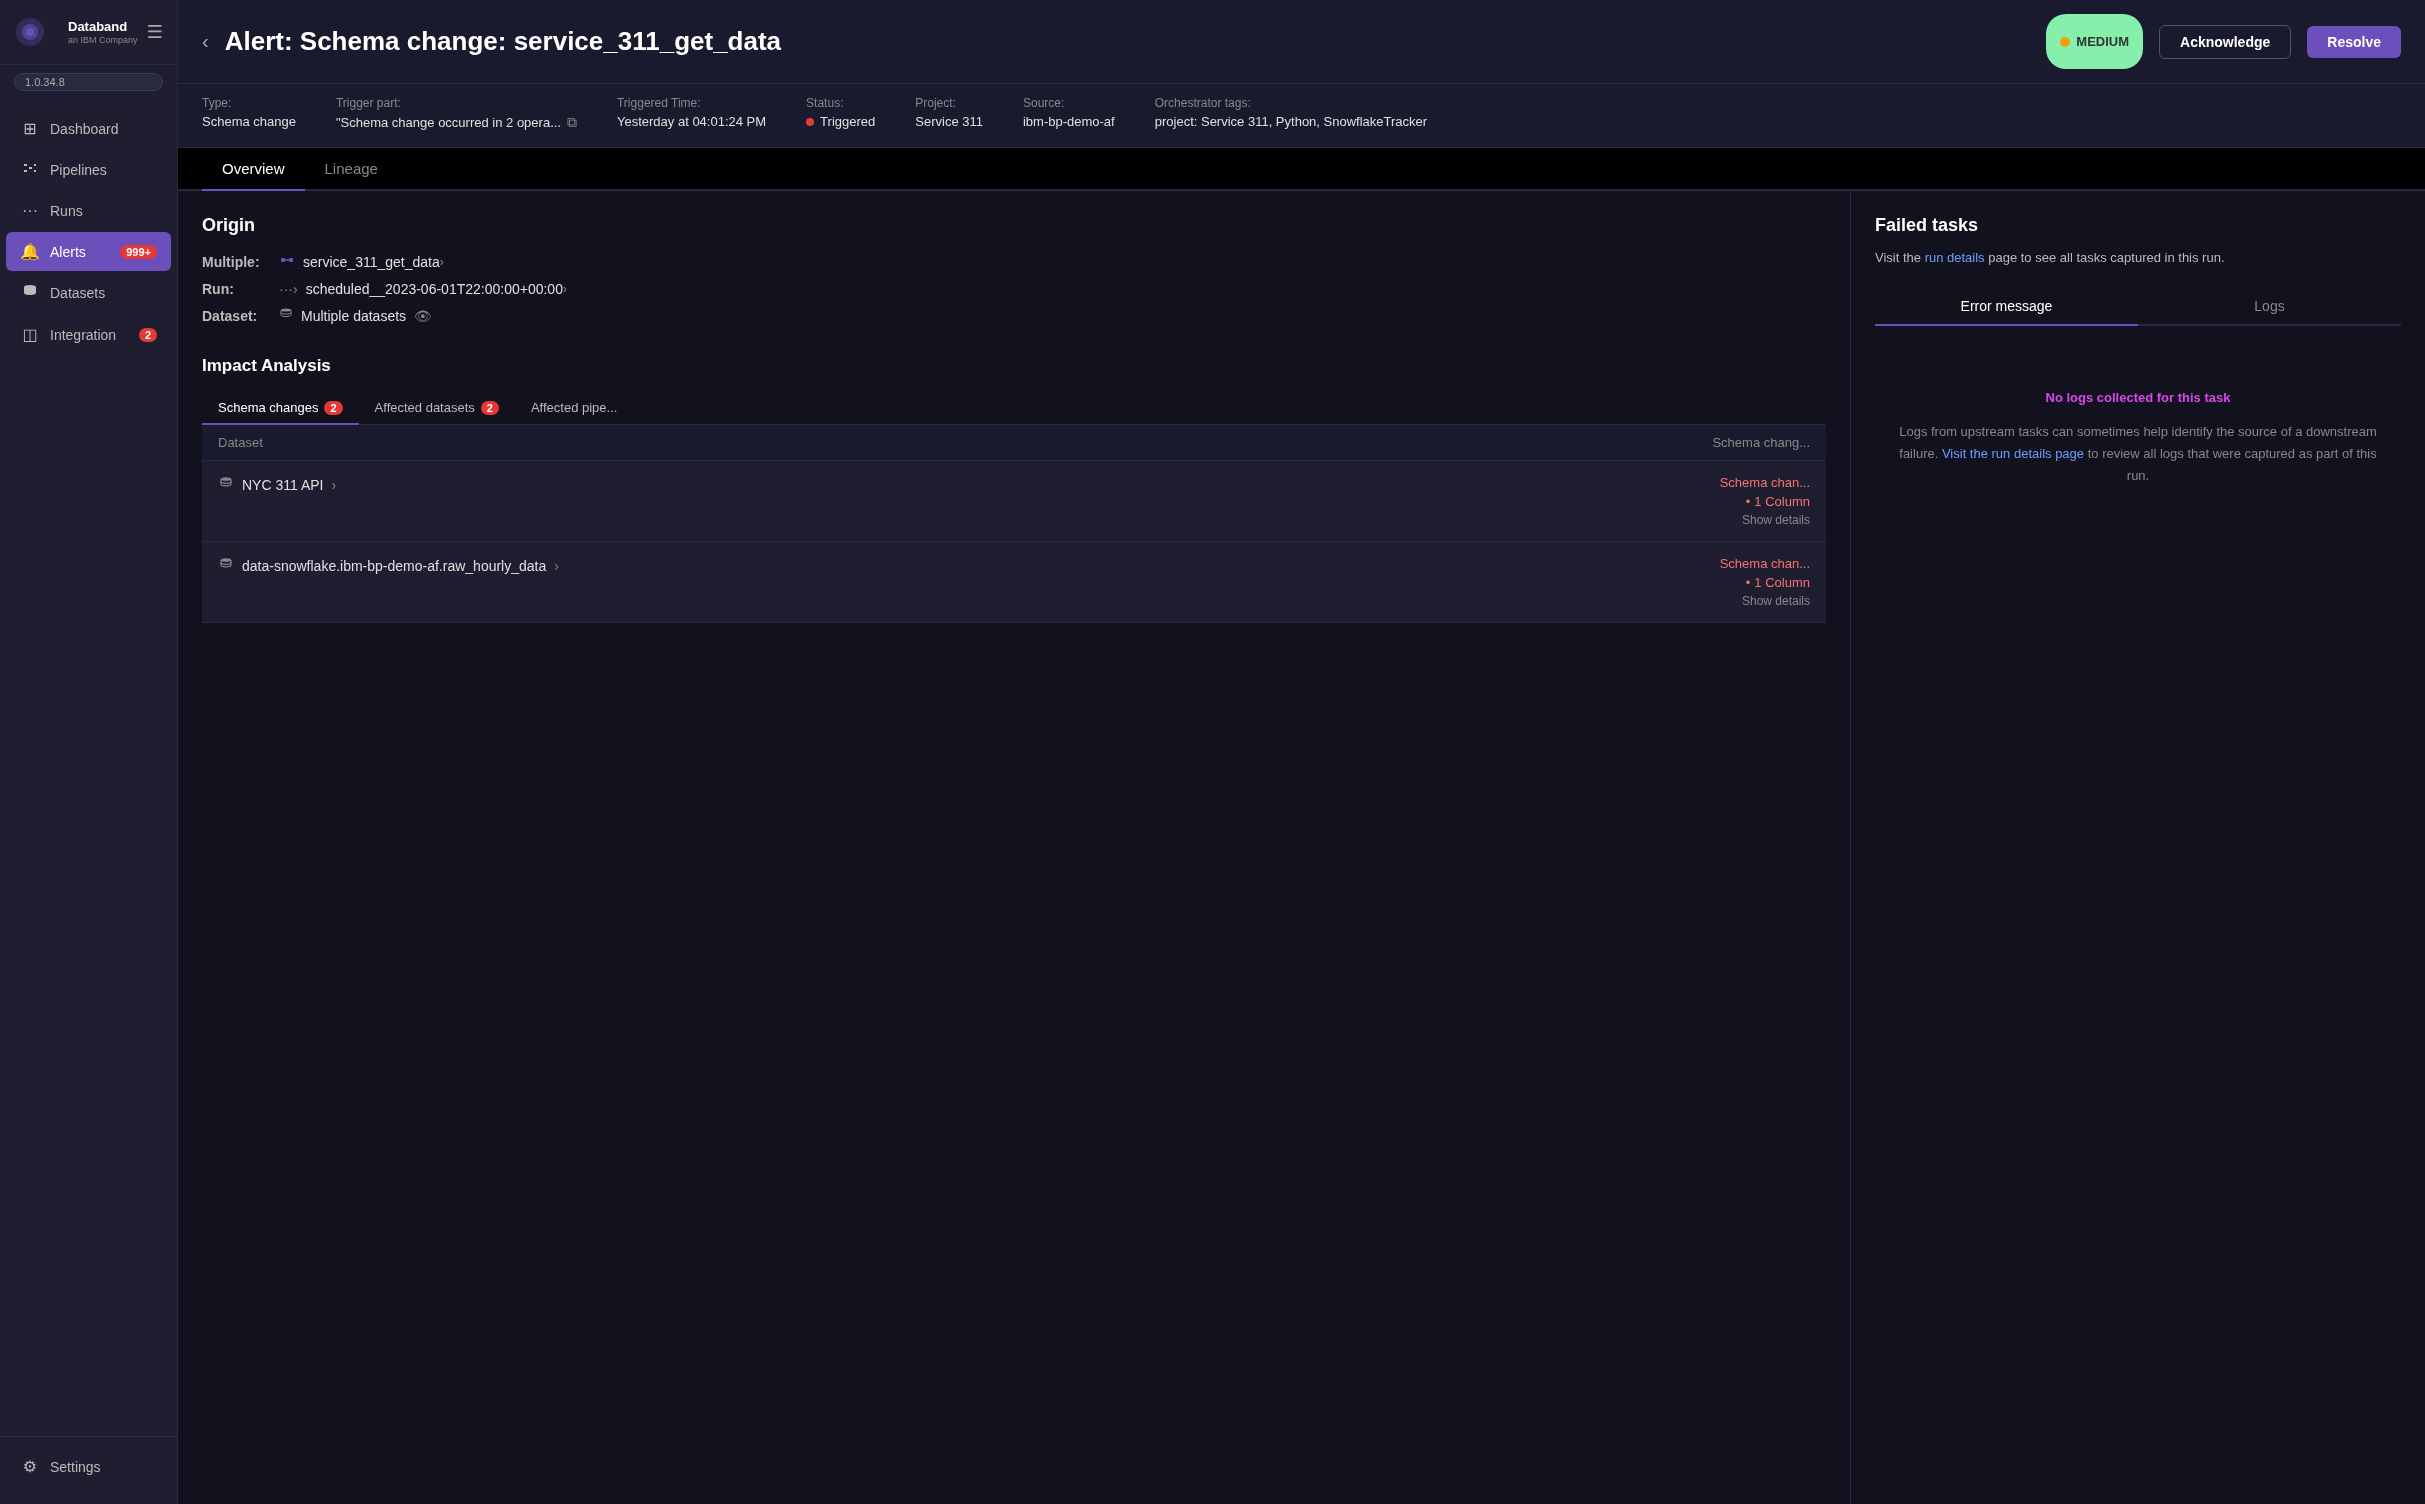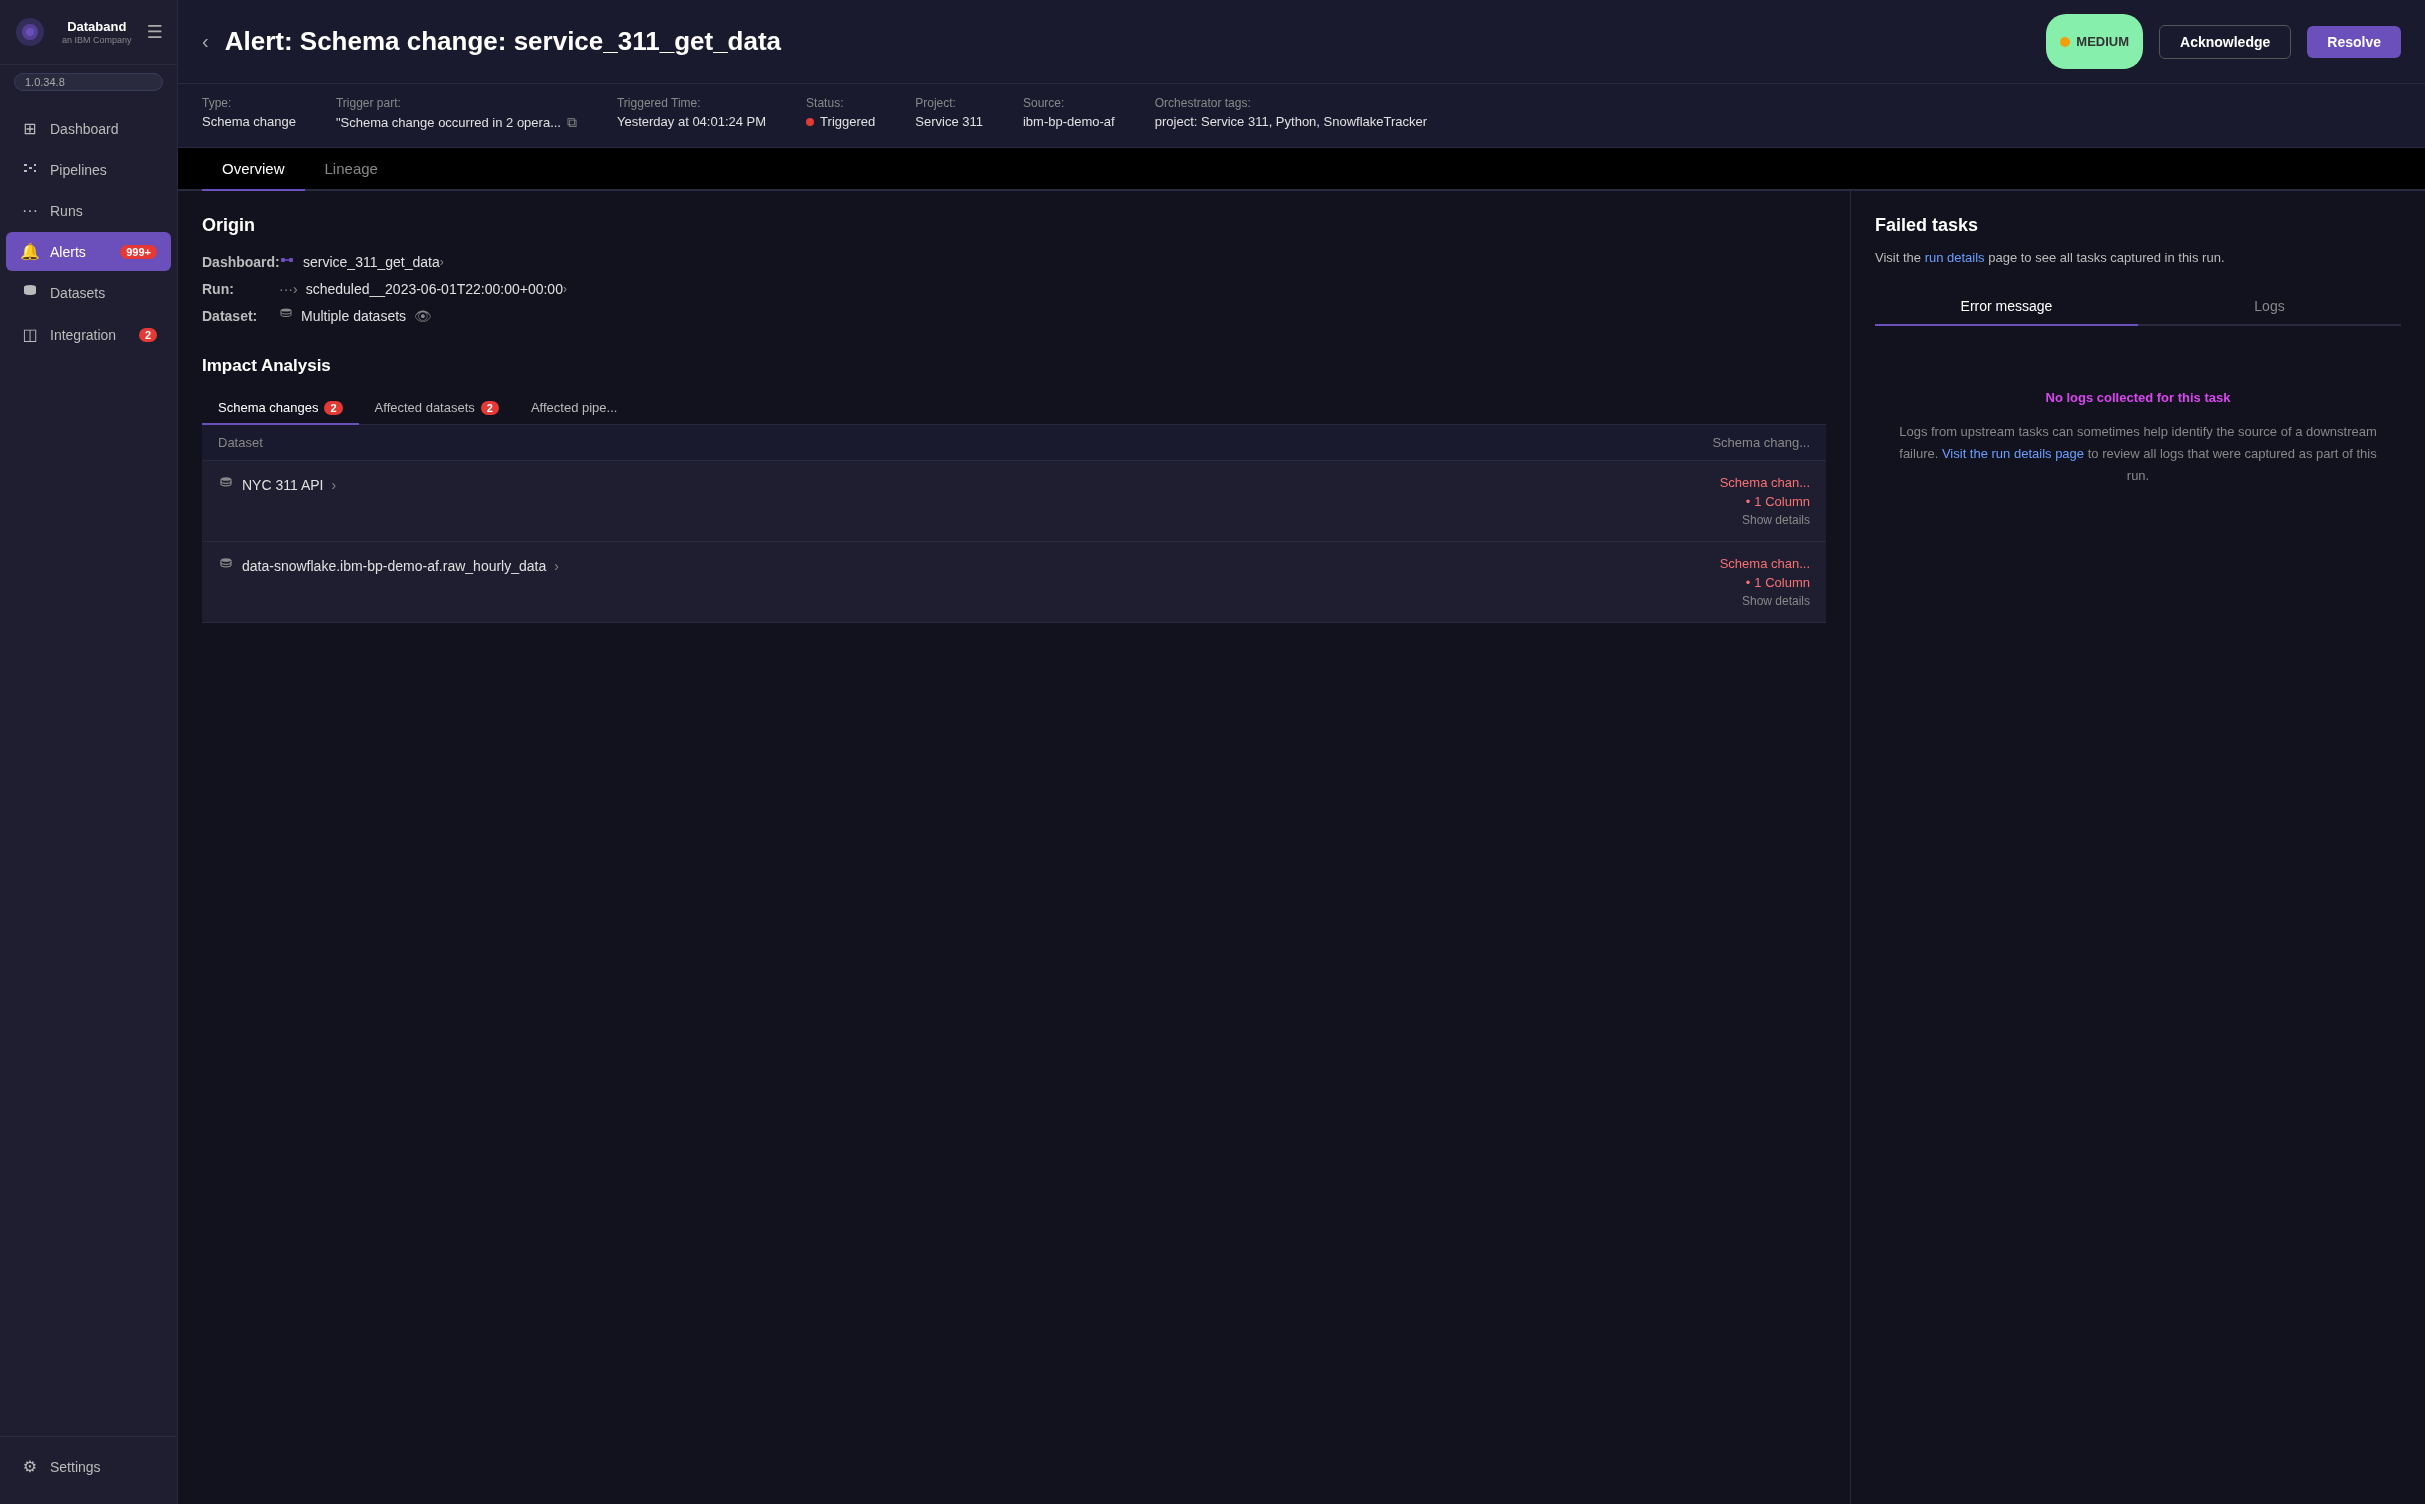--- a/index.html
+++ b/index.html
@@ -15,21 +15,21 @@
       padding: 0;
       border-right: 1px solid #2a2a3e;
     }
     .sidebar-header {
       padding: 16px 14px;
       display: flex;
       align-items: center;
       justify-content: space-between;
       border-bottom: 1px solid #2a2a3e;
     }
-    .logo-area { display: flex; align-items: center; gap: 16px; text-align: center; }
+    .logo-area { display: flex; align-items: center; gap: 22px; }
     .logo-icon { width: 32px; height: 32px; }
     .logo-text { font-size: 13px; font-weight: 700; color: #fff; line-height: 1.2; }
     .logo-sub { font-size: 9px; color: #888; }
     .hamburger-icon { cursor: pointer; color: #aaa; font-size: 18px; }
     .version-badge {
       background: #2a2a3e;
       border: 1px solid #3a3a5a;
       border-radius: 12px;
       padding: 2px 10px;
       font-size: 11px;
@@ -376,21 +376,21 @@
     <div class="tab">Lineage</div>
   </div>
 
   <div class="content-area">
 
     <div class="left-panel">
 
       <div class="origin-section">
         <div class="section-title">Origin</div>
         <div class="origin-row">
-          <span class="origin-key">Dashboard:</span>
+          <span class="origin-key">Multiple:</span>
           <span class="pipeline-icon">
             <svg width="16" height="16" viewBox="0 0 16 16" fill="#6b4fbb">
                 <rect x="2" y="6" width="4" height="4" rx="1"></rect>
                 <rect x="10" y="6" width="4" height="4" rx="1"></rect>
                 <line x1="6" y1="8" x2="10" y2="8" stroke="#6b4fbb" stroke-width="1.5"></line>
               </svg>
           </span>
           <span class="origin-link">
             <span>service_311_get_data</span>
             <span class="chevron-right">›</span>

